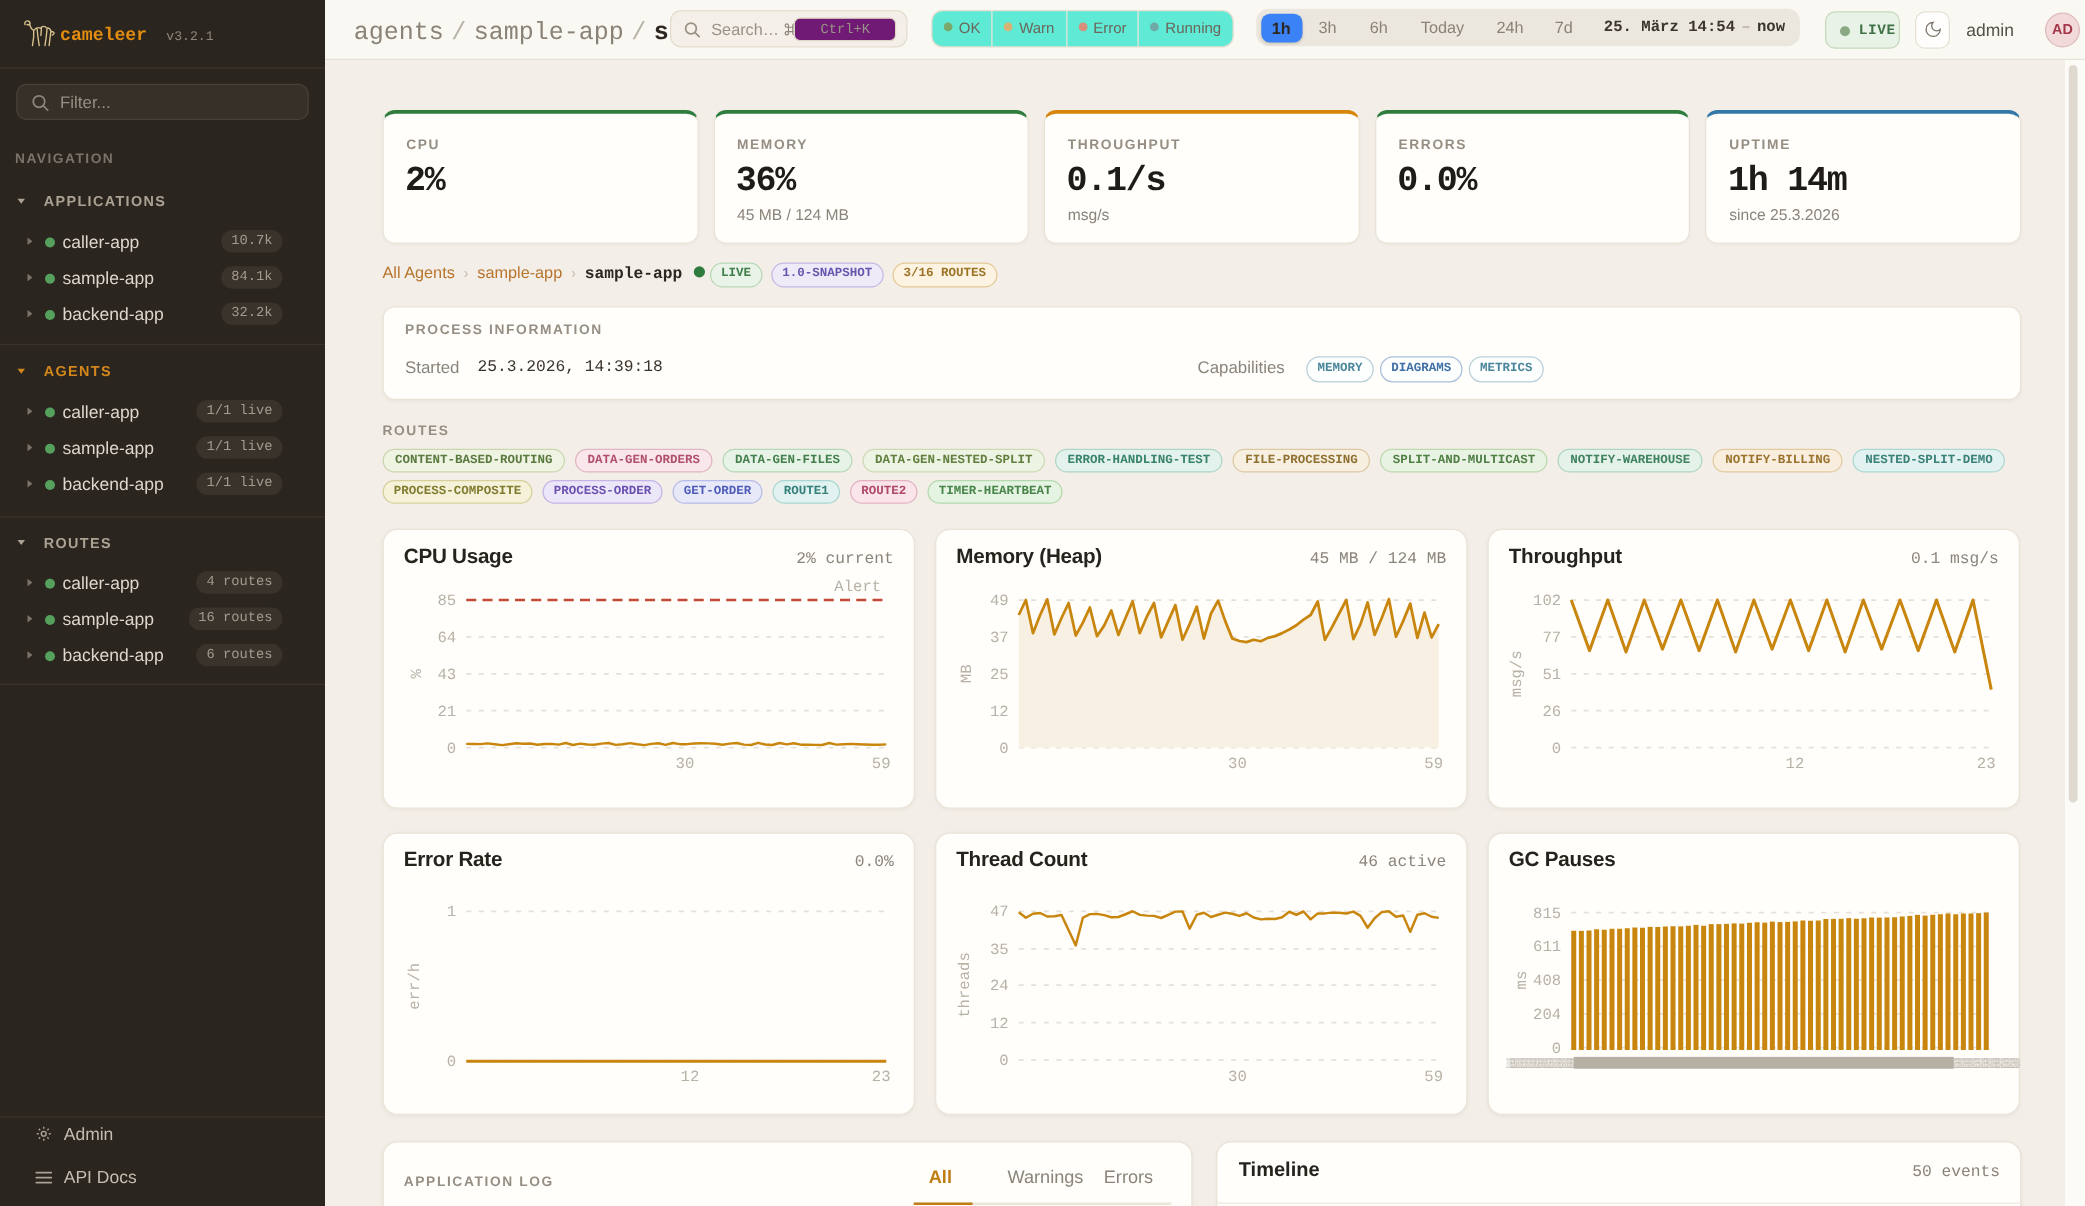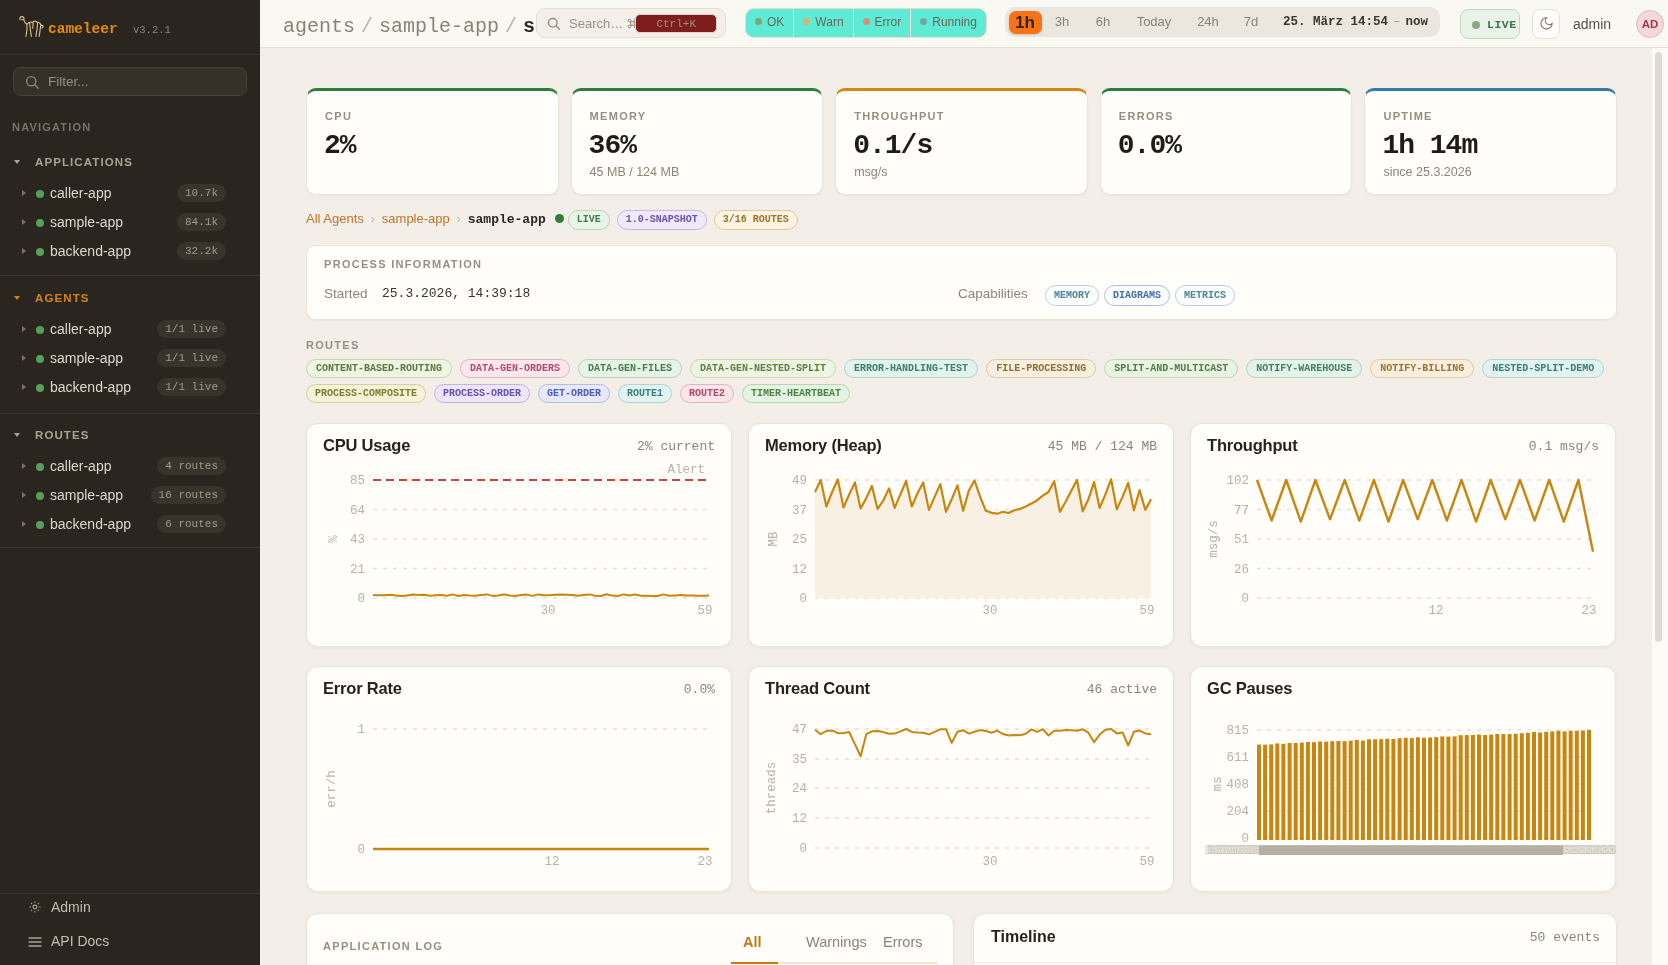--- a/index.html
+++ b/index.html
@@ -40,35 +40,35 @@
 #crumbs { position:absolute; left:23px; top:15px; font-size:20px; color:#8b8276;font-family:Liberation Mono, monospace; }
 #crumbs b { color:#2c2821; font-weight:bold; }
 #crumbs .sep { color:#b9b2a6; padding:0 6px; }
 #search { position:absolute; left:276px; top:8px; width:190px; height:30px; background:#f4efe8;
   border:1px solid #e5ddcf; border-radius:9px; }
 #search .mg { position:absolute; left:10px; top:8px; }
 #search .ph { position:absolute; left:32px; top:7px; font-size:13px; color:#9a9186; }
 #search .ph svg { vertical-align:-1px; }
 #ctrlk { position:absolute; right:8px; top:5px; height:19px; line-height:18px; padding:0 20px;
   border:1px solid #ddd5c6; border-radius:5px; font-family:"Liberation Mono",monospace;
-  font-size:11px; color:#9a9186; background:#7f1d1d; }
+  font-size:11px; color:#9a9186; background:#701a75; }
 #statgrp { position:absolute; left:485px; top:8px; height:30px; background:#5eead4;
   border:1px solid #e5ddcf; border-radius:9px; display:flex; align-items:center; }
 #statgrp .sseg { padding:0 9px; font-size:12px; color:#6c655b; border-left:1px solid #ece5d9;
   height:30px; line-height:29px; white-space:nowrap; }
 #statgrp .sseg:first-child { border-left:none; }
 #statgrp .sdot { display:inline-block; width:7px; height:7px; border-radius:50%;
   margin-right:5px; vertical-align:1px; }
 #timegrp { position:absolute; left:745px; top:7px; width:435px; height:30px; background:#ece7de;
   border-radius:10px; }
 .tseg { position:absolute; top:0; height:30px; line-height:30px; text-align:center;
   font-size:13px; color:#8b8276; }
-#tsel { position:absolute; left:3.5px; top:3.5px; width:33px; height:23px; background:#f97316;
+#tsel { position:absolute; left:3.5px; top:3.5px; width:33px; height:23px; background:#3b82f6;
   border-radius:7px; box-shadow:0 1px 2px rgba(60,50,30,0.18); text-align:center;
-  line-height:23px; font-size:17px; font-weight:bold; color:#2c2821; }
+  line-height:23px; font-size:13px; font-weight:bold; color:#2c2821; }
 #tdate { position:absolute; left:278px; top:0; height:30px; line-height:30px;
   font-family:"Liberation Mono",monospace; font-size:12.5px; font-weight:bold; color:#3a352d; }
 #tdate .dim { color:#a29a8d; font-weight:normal; padding:0 5px; }
 #live { position:absolute; left:1200px; top:8.5px; width:60px; height:30px; background:#e9f2e6;
   border:1px solid #c4d9bd; border-radius:8px; }
 #live .ld { position:absolute; left:11px; top:11px; width:8px; height:8px; border-radius:50%;
   background:#8aa883; }
 #live .lt { position:absolute; left:26px; top:8px; font-family:"Liberation Mono",monospace;
   font-size:11.5px; font-weight:bold; letter-spacing:0.5px; color:#3f7147; }
 #moonbtn { position:absolute; left:1272px; top:9px; width:28px; height:30px; background:#fffefc;

